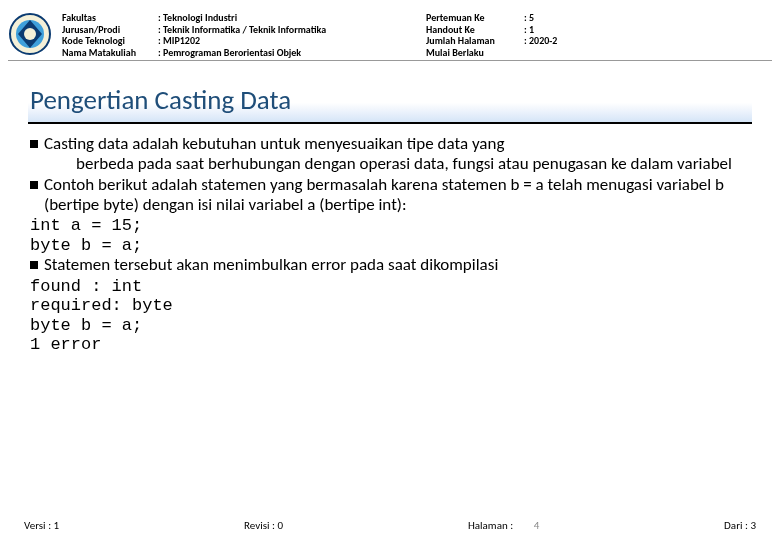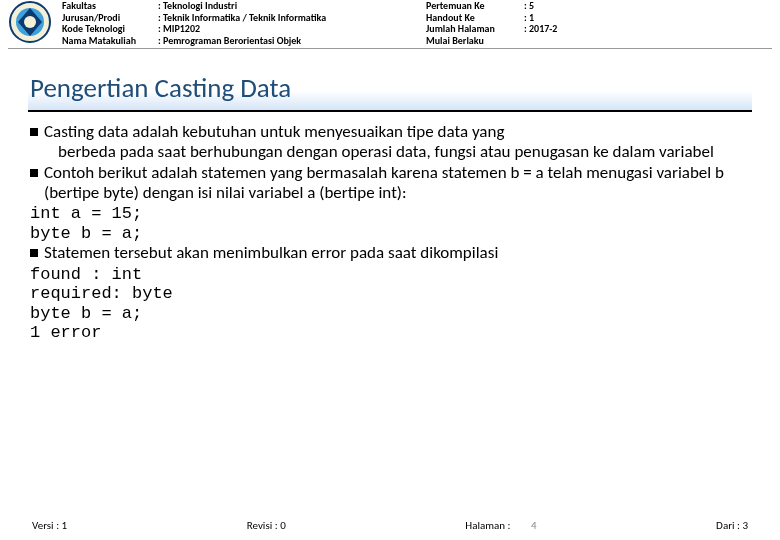--- a/index.html
+++ b/index.html
@@ -1,38 +1,38 @@
 <!DOCTYPE html>
 <html><head>
 <meta charset="utf-8">
 <style>
   * { margin: 0; padding: 0; box-sizing: border-box; }
   body { width: 780px; height: 540px; background: #fff; font-family: Calibri, Arial, sans-serif; color: #000; position: relative; }
   .page { width: 100%; height: 100%; position: relative; }
 
-  .header-row { display: flex; align-items: flex-start; padding: 0 8px 2px 8px; font-size: 10px; line-height: 1.15; font-weight: bold; }
+  .header-row { display: flex; align-items: flex-start; padding: 12px 8px 2px 8px; font-size: 10px; line-height: 1.15; font-weight: bold; }
   .logo { width: 44px; height: 44px; margin-right: 10px; flex-shrink: 0; }
   .header-cols { display: flex; flex: 1; gap: 8px; }
   .col-labels-1 { width: 88px; }
   .col-values-1 { width: 260px; }
   .col-labels-2 { width: 90px; }
   .col-values-2 { flex: 1; text-align: left; }
   .col-labels-1 div, .col-values-1 div, .col-labels-2 div, .col-values-2 div { white-space: nowrap; }
   .header-underline { border-bottom: 1px solid #999; margin: 0 8px; }
 
   .title-bar { margin: 18px 28px 10px 28px; padding: 4px 2px 6px 2px; font-size: 27px; color: #1f4e79; border-bottom: 2px solid #000; background: linear-gradient(to bottom, #fff 0%, #fff 55%, #e8f0fb 80%, #d5e5f7 100%); }
 
   .content { margin: 8px 30px 0 30px; font-size: 17px; line-height: 1.15; }
   .bullet { display: flex; margin-bottom: 2px; }
   .bullet .sq { width: 8px; height: 8px; background: #000; margin-top: 6px; margin-right: 6px; flex-shrink: 0; }
   .bullet .txt { flex: 1; }
-  .bullet .pad { margin-left: 14px; }
+  .bullet .pad { margin-left: 14px; text-align: center; }
   .codeblk { font-family: 'Courier New', monospace; font-size: 17px; line-height: 1.15; margin-left: 0; white-space: pre; }
 
-  .footer { position: absolute; bottom: 8px; left: 0; right: 0; display: flex; justify-content: space-between; padding: 0 32px; font-size: 11px; align-items: baseline; }
+  .footer { position: absolute; bottom: 8px; left: 0; right: 0; display: flex; justify-content: space-between; padding: 0 24px; font-size: 11px; align-items: baseline; }
   .footer .fitem { display: inline-block; }
   .footer .pagenum { color: #888; font-size: 11px; margin-left: 18px; }
 </style>
 </head>
 <body>
 <div class="page">
 
 <div class="header-row">
   <div class="logo">
     <svg viewBox="0 0 44 44">
@@ -57,21 +57,21 @@
     </div>
     <div class="col-labels-2">
       <div>Pertemuan Ke</div>
       <div>Handout Ke</div>
       <div>Jumlah Halaman</div>
       <div>Mulai Berlaku</div>
     </div>
     <div class="col-values-2">
       <div>: 5</div>
       <div>: 1</div>
-      <div>: 2017-2</div>
+      <div>: 2020-2</div>
     </div>
   </div>
 </div>
 <div class="header-underline"></div>
 
 <div class="title-bar">Pengertian Casting Data</div>
 
 <div class="content">
   <div class="bullet">
     <div class="sq"></div>

